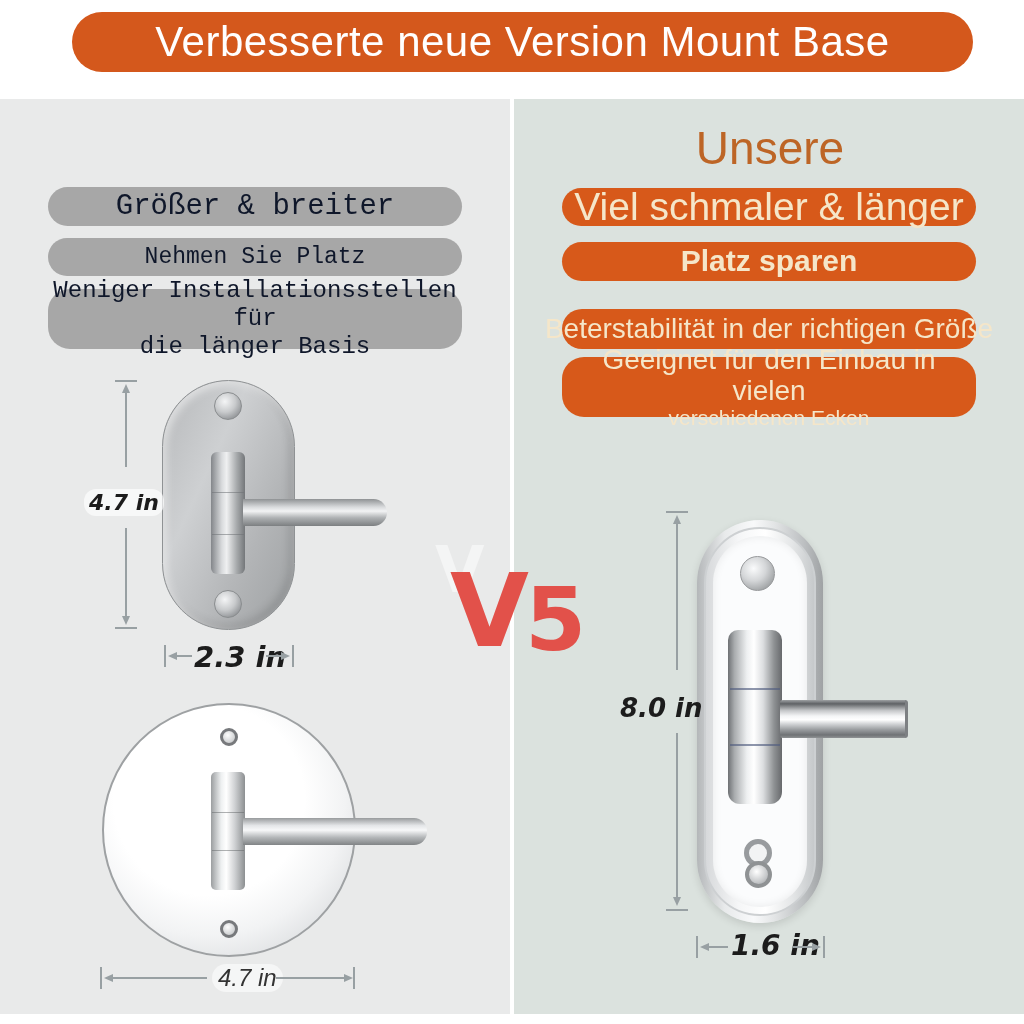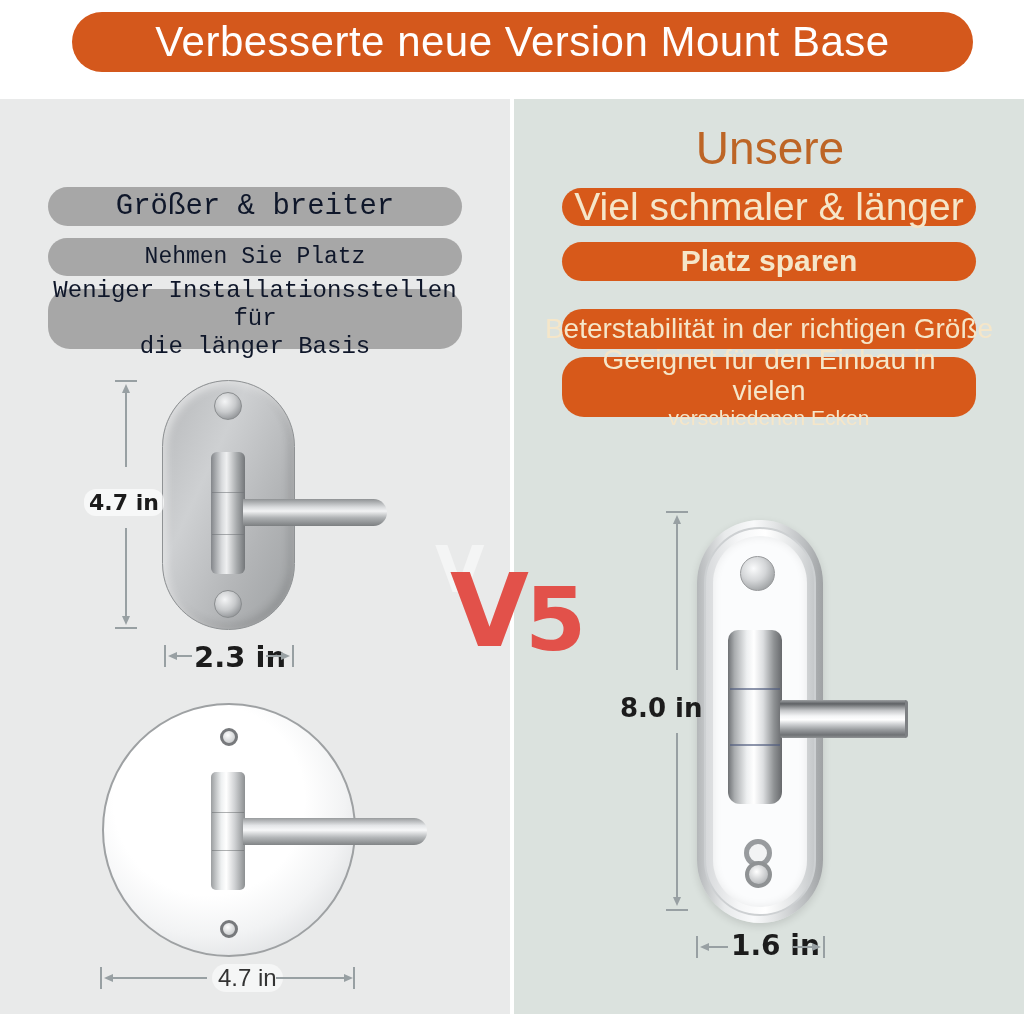--- a/index.html
+++ b/index.html
@@ -112,21 +112,21 @@
   
   .tick-h{height:2px;width:22px;background:var(--dimc);}
   .tick-v{width:2px;height:22px;background:var(--dimc);}
   .line-v{width:2px;background:var(--dimc);}
   .line-h{height:2px;background:var(--dimc);}
   .ar{width:0;height:0;}
   .ar-up{border-left:4px solid transparent;border-right:4px solid transparent;border-bottom:9px solid var(--dimc);}
   .ar-down{border-left:4px solid transparent;border-right:4px solid transparent;border-top:9px solid var(--dimc);}
   .ar-left{border-top:4px solid transparent;border-bottom:4px solid transparent;border-right:9px solid var(--dimc);}
   .ar-right{border-top:4px solid transparent;border-bottom:4px solid transparent;border-left:9px solid var(--dimc);}
-  .dimlab{font-family:"DejaVu Sans",sans-serif;color:#1c1c1c;white-space:nowrap;}
+  .dimlab{font-family:"DejaVu Sans",sans-serif;color:#1c1c1c;white-space:nowrap;font-style:italic;}
   .dl-oval-h{left:84px;top:489px;font-size:22px;font-weight:600;
     background:rgba(255,255,255,.65);border-radius:12px;padding:1px 5px;}
   .dl-oval-w{left:194px;top:640px;font-size:29px;font-weight:bold;}
   .dl-round-w{left:212px;top:964px;font-size:24px;font-weight:normal;color:#333;
     font-family:"Liberation Sans",sans-serif;background:rgba(255,255,255,.55);border-radius:14px;padding:0 6px;}
   .dl-caps-h{left:620px;top:693px;font-size:26px;font-weight:bold;}
   .dl-caps-w{left:731px;top:929px;font-size:28px;font-weight:bold;}
 </style>
 </head>
 <body>

